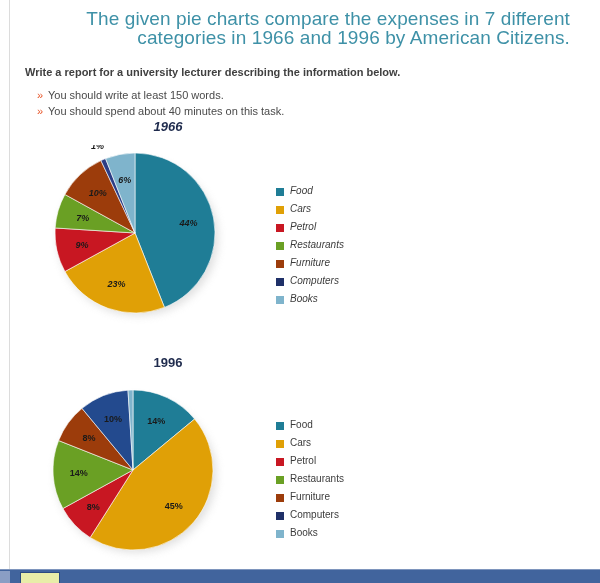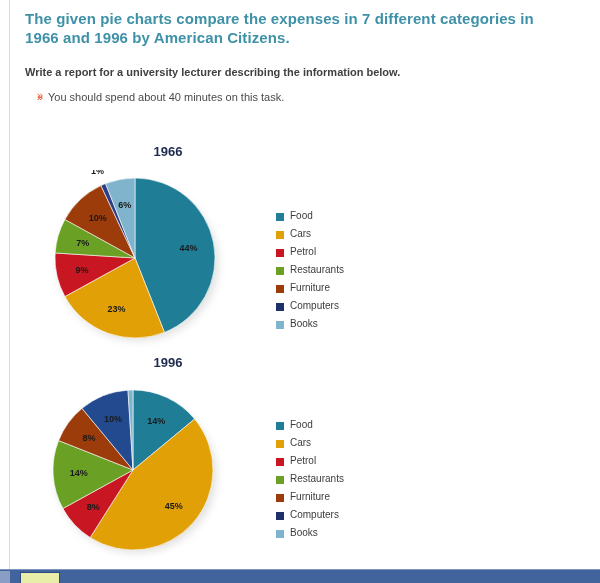--- a/index.html
+++ b/index.html
@@ -32,25 +32,26 @@
     height: 570px;
     background: #dcdcdc;
   }
 
   
   #prompt-heading {
     position: absolute;
     left: 25px;
     top: 9px;
     width: 545px;
-    font-size: 15px;
+    font-size: 19px;
     line-height: 19px;
     color: #3e91a7;
-    font-weight: bold;
+    font-weight: normal;
     letter-spacing: 0.1px;
+    text-align: right;
   }
   #prompt-instruction {
     position: absolute;
     left: 25px;
     top: 66px;
     width: 545px;
     font-size: 11px;
     font-weight: bold;
     color: #404040;
   }
@@ -163,28 +164,29 @@
 
   <div id="left-rule"></div>
 
   <div id="prompt-heading">The given pie charts compare the expenses in 7 different categories in 1966 and 1996 by American Citizens.</div>
 
   <div id="prompt-instruction">Write a report for a university lecturer describing the information below.</div>
 
   <ul id="bullet-list">
     <li>
       <span class="bullet-mark">»</span>
+      <span>You should write at least 150 words.</span>
     </li>
     <li>
       <span class="bullet-mark">»</span>
       <span>You should spend about 40 minutes on this task.</span>
     </li>
   </ul>
 
-  <div class="chart-block" style="left:0; top:138px; width:600px; height:220px;">
+  <div class="chart-block" style="left:0; top:113px; width:600px; height:220px;font-style:italic;">
 
     <div class="chart-title" style="left:108px; top:6px;">1966</div>
 
     <div class="pie-wrap" style="left:45px; top:32px;">
       <svg id="svg-pie-0" width="190" height="180" viewBox="0 0 190 180">
           <defs>
             <filter id="blur0" x="-30%" y="-30%" width="170%" height="170%">
               <feGaussianBlur stdDeviation="4"></feGaussianBlur>
             </filter>
           </defs>

